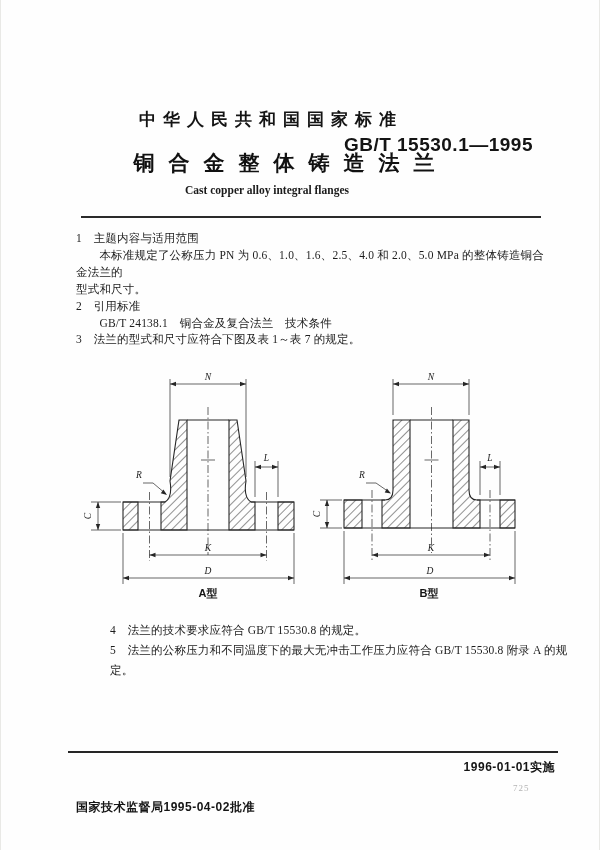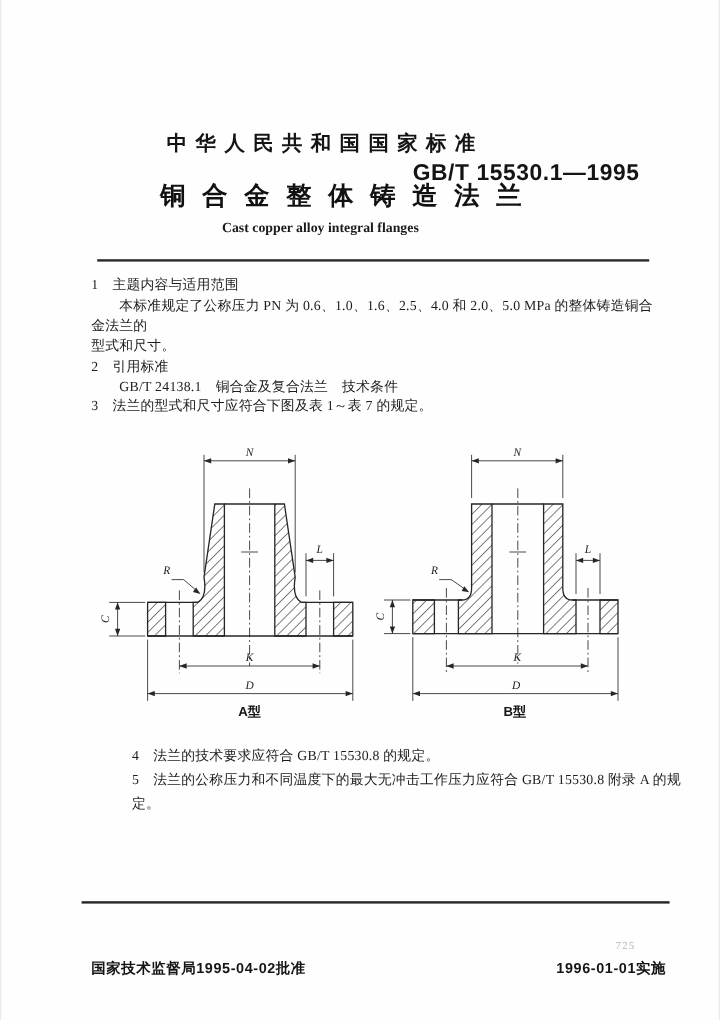--- a/index.html
+++ b/index.html
@@ -23,21 +23,21 @@
   .body-block div{white-space:pre-wrap;}
   .notes-block{position:absolute;top:620px;left:75px;width:470px;
     font-size:11.5px;line-height:20px;letter-spacing:0.2px;color:#1c1c1c;margin-left:34px;}
   .fig{position:absolute;width:230px;height:235px;}
   .fig-a{left:80px;top:365px;}
   .fig-b{left:311px;top:365px;}
   .rule-bottom{position:absolute;top:751px;left:67px;width:490px;height:2px;background:#262626;}
   .foot-left{position:absolute;top:759px;left:75px;font-family:"Liberation Sans",sans-serif;
     font-weight:bold;font-size:12px;letter-spacing:0.5px;color:#151515;margin-top:40px;}
   .foot-right{position:absolute;top:759px;right:44px;font-family:"Liberation Sans",sans-serif;
-    font-weight:bold;font-size:12px;letter-spacing:0.5px;color:#151515;margin-top:40px;}
+    font-weight:bold;font-size:12px;letter-spacing:0.5px;color:#151515;}
   .page-num{position:absolute;top:783px;left:512px;font-size:9px;color:#b3b3b3;letter-spacing:1px;}
   svg line, svg path, svg polyline{stroke:#262626;}
   .dim-text{font-family:"Liberation Serif",serif;font-style:italic;font-size:9.5px;fill:#1c1c1c;}
   .cap-text{font-family:"Liberation Sans",sans-serif;font-weight:bold;font-size:11px;fill:#141414;}
   .arrow{fill:#262626;stroke:none;}
 </style>
 </head>
 <body>
 
 <div class="page">

